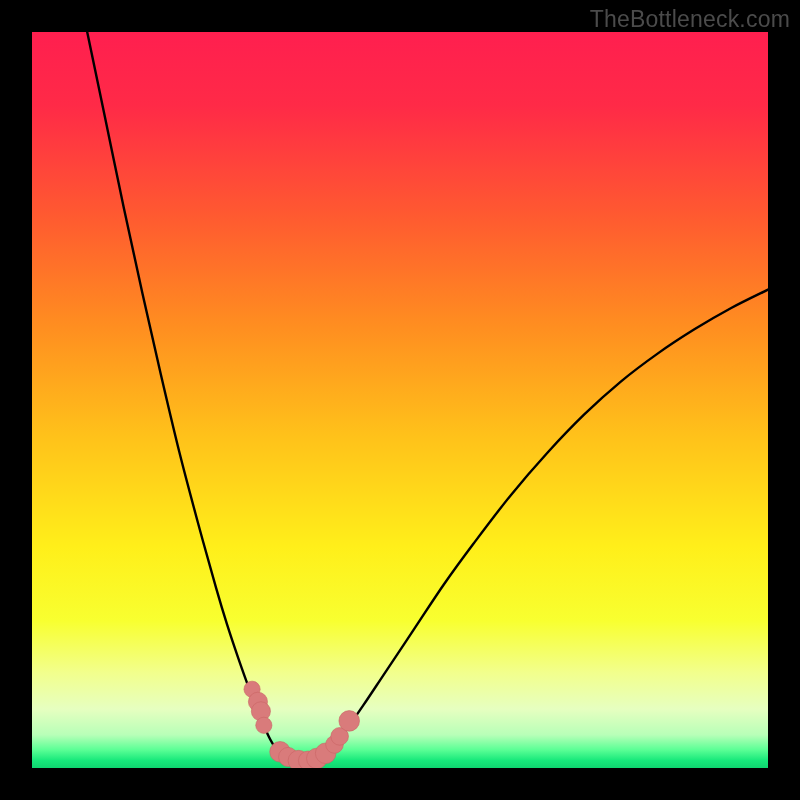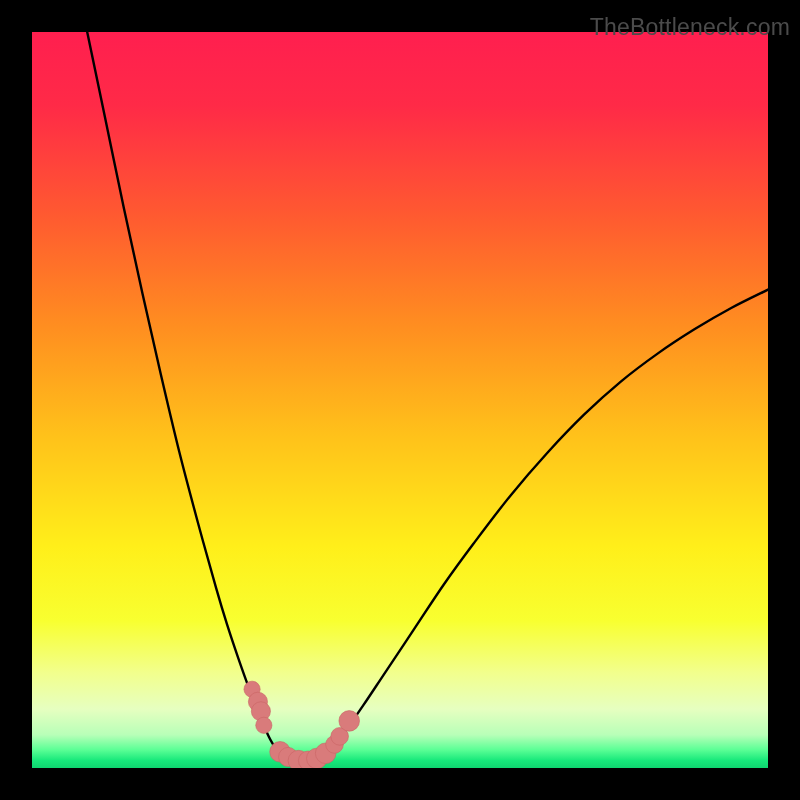--- a/index.html
+++ b/index.html
@@ -27,21 +27,21 @@
     overflow: hidden;
   }
   .gradient {
     position: absolute;
     left: 0; top: 0;
     width: 100%;
     height: 100%;
   }
   .watermark {
     position: absolute;
-    top: 14px;
+    top: 6px;
     right: 10px;
     color: #4b4b4b;
     font-size: 23px;
     font-weight: 500;
     font-family: Arial, Helvetica, sans-serif;
     letter-spacing: 0.2px;
   }
   svg.curves {
     position: absolute;
     left: 0; top: 0;

